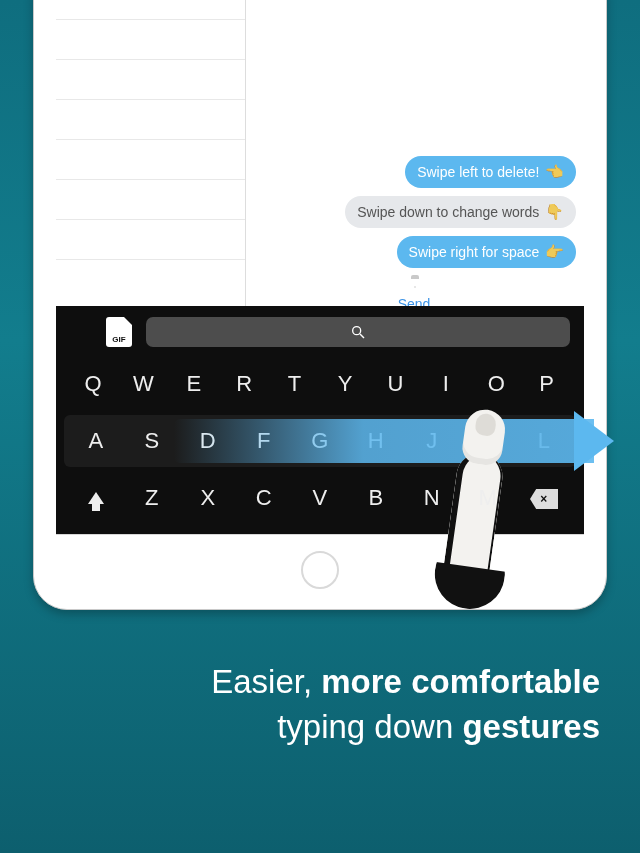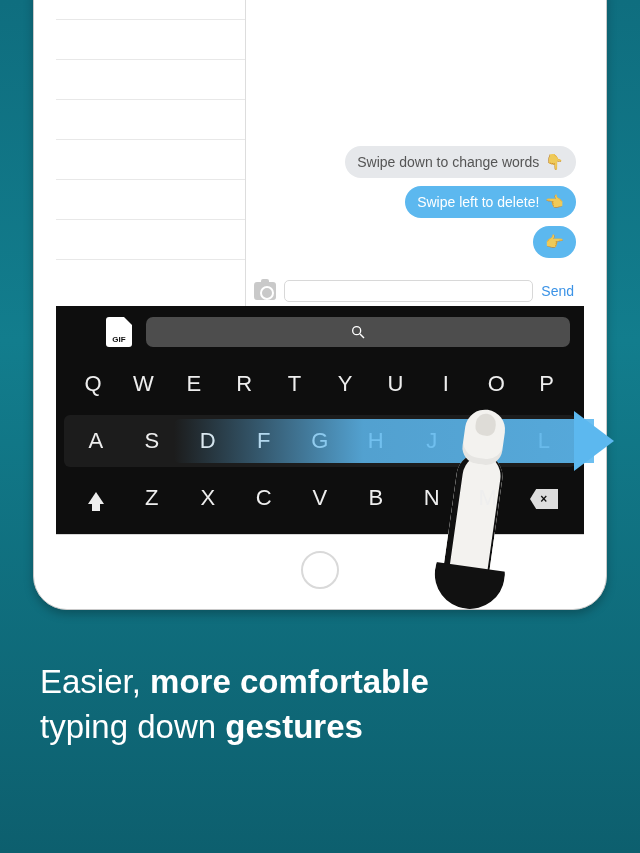--- a/index.html
+++ b/index.html
@@ -52,21 +52,21 @@
     border-radius: 18px;
     font-size: 14px; line-height:1.2;
     display:inline-flex; align-items:center; gap:6px;
     white-space: nowrap;
   }
   .bubble.blue{ background:#5cb8ef; color:#fff;}
   .bubble.grey{ background:#e6e8eb; color:#555;}
   .emoji{ font-size:15px; filter: saturate(.7);}
   .compose{
     display:flex; align-items:center; gap:8px;
-    height:26px; margin:16px 0 2px 0;
+    height:26px; margin:6px 0 2px 0;flex-direction:column;
   }
   .cam-icon{ width:22px; height:18px; background:#c9c9c9; border-radius:3px; position:relative;}
   .cam-icon::before{content:""; position:absolute; left:6px; top:4px; width:10px; height:10px; border:2px solid #fff; border-radius:50%;}
   .cam-icon::after{content:""; position:absolute; left:7px; top:-3px; width:8px; height:4px; background:#c9c9c9; border-radius:2px 2px 0 0;}
   .compose-input{
     flex:1; height:22px; border:1px solid #d8d8d8; border-radius:5px; background:#fff;
   }
   .send-link{ color:#3c93e6; font-size:14px; padding-right:2px;}
 
   
@@ -130,52 +130,53 @@
   }
   .finger::after{
     content:""; position:absolute; left:10px; top:130px; width:70px; height:70px;
     background:#111; border-radius:50%;
     clip-path: polygon(0 40%,100% 40%,100% 100%,0 100%);
   }
 
   
   .caption{
     position:absolute; left:0; right:0; top: 660px;
-    text-align:left; color:#fff; padding:0 40px;
+    text-align:right; color:#fff; padding:0 40px;
     font-size:33px; line-height:1.35; font-weight:300;
   }
   .caption b{ font-weight:700;}
 </style>
 </head>
 <body>
 
 <div class="tablet">
   <div class="screen">
 
     <div class="chat-row">
       <div class="sidebar"></div>
 
       <div class="chat">
+
+        <div class="msg-row right">
+          <span class="bubble blue">
+            <span>Swipe left to delete!</span>
+            <span class="emoji">👈</span>
+          </span>
+        </div>
 
         <div class="msg-row left">
           <span class="bubble grey">
             <span>Swipe down to change words</span>
             <span class="emoji">👇</span>
           </span>
         </div>
 
         <div class="msg-row right">
           <span class="bubble blue">
-            <span>Swipe left to delete!</span>
-            <span class="emoji">👈</span>
-          </span>
-        </div>
-
-        <div class="msg-row right">
-          <span class="bubble blue">
+            <span>Swipe right for space</span>
             <span class="emoji">👉</span>
           </span>
         </div>
 
         <div class="compose">
           <span class="cam-icon"></span>
           <span class="compose-input" title=""></span>
           <span class="send-link">Send</span>
         </div>
       </div>

